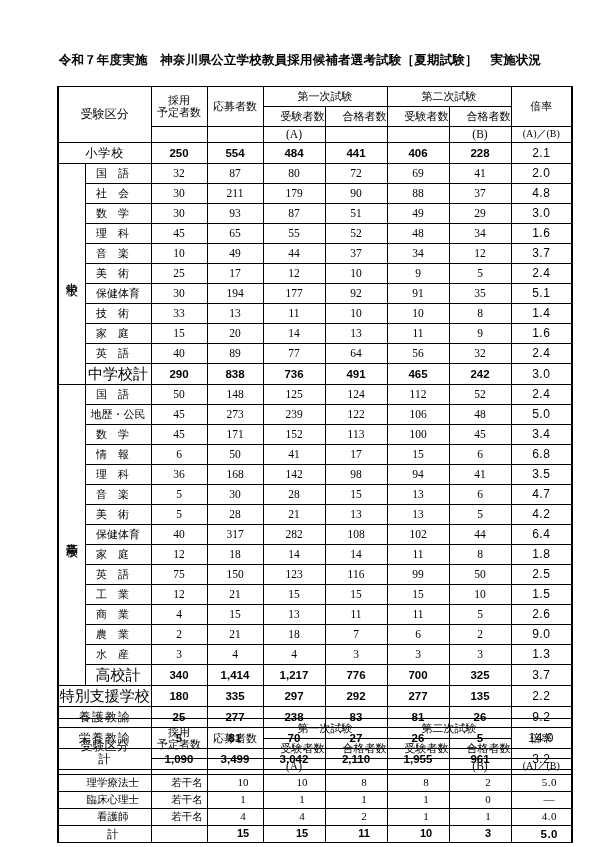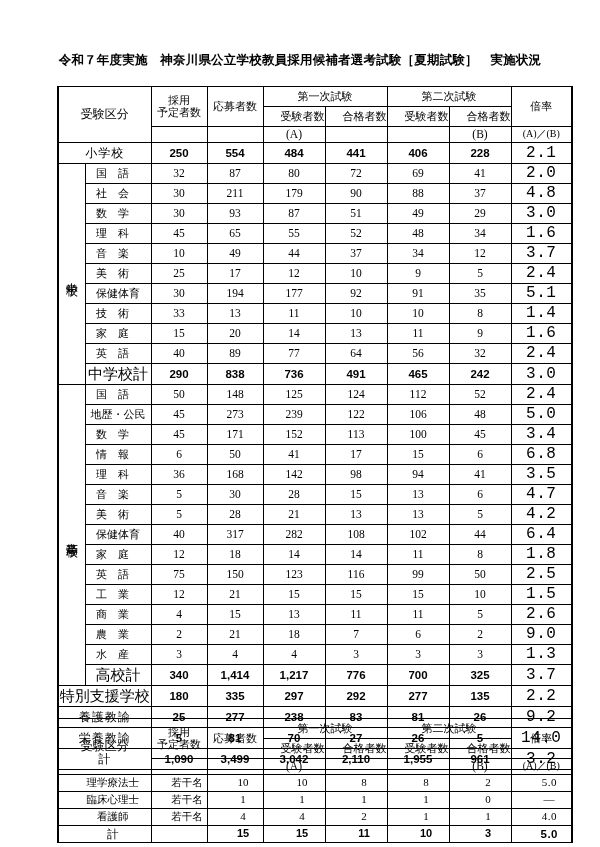--- a/index.html
+++ b/index.html
@@ -67,22 +67,22 @@
     padding-right:7px;
     font-family:"Liberation Serif","DejaVu Serif",serif;
     font-size:11.5px;
   }
   .num.b{
     font-family:"Liberation Sans","DejaVu Sans",sans-serif;
     font-weight:bold;font-size:11.5px;
   }
   .rate{
     text-align:right;padding-right:8px;
-    font-family:Liberation Mono, monospace;
-    font-weight:bold;font-size:16px;
+    font-family:Liberation Sans, sans-serif;
+    font-weight:bold;font-size:12px;
     letter-spacing:.5px;
   }
 
   .lbl-major{
     font-family:"Liberation Sans","DejaVu Sans",sans-serif;
     font-weight:bold;font-size:12px;
     letter-spacing:1px;
   }
   .lbl-major.tight{letter-spacing:0px;font-size:15px;}
   .lbl-sub{

